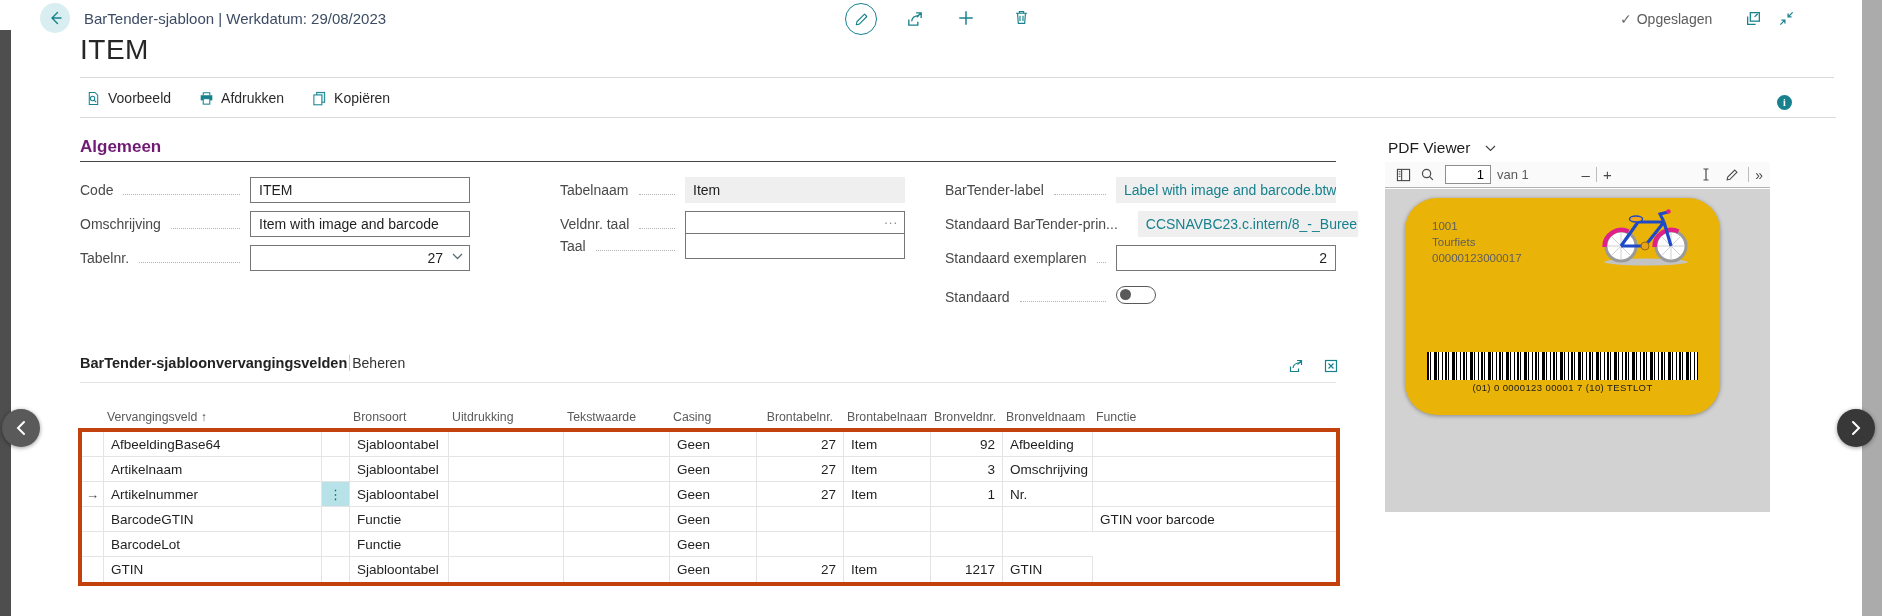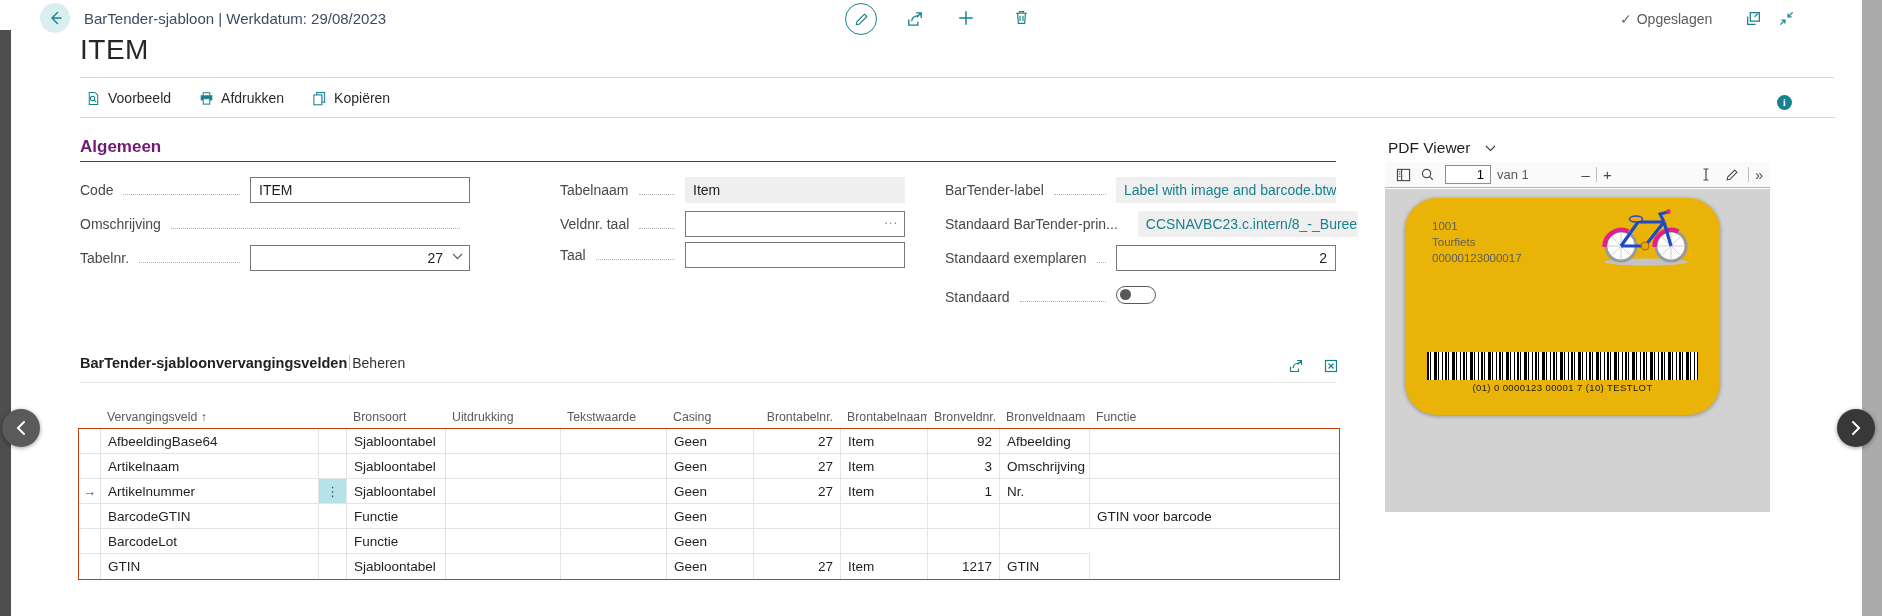--- a/index.html
+++ b/index.html
@@ -53,21 +53,21 @@
   .subform-title{font-size:14.5px;font-weight:700;color:#222;}
   .vsep{width:1px;height:16px;background:#c9c9c9;}
   .manage{font-size:14px;color:#333;cursor:pointer;}
   .subform-icons{left:1286px;top:356px;display:flex;gap:16px;}
   
   .tbl{left:78px;top:407px;width:1262px;}
   .tgrid{display:grid;grid-template-columns:22px 218px 28px 99px 115px 106px 87px 87px 87px 72px 90px 1fr;}
   .thead{height:21px;align-items:end;}
   .th{font-size:12.3px;color:#5a5a5a;padding:0 7px 4px 7px;white-space:nowrap;overflow:hidden;cursor:pointer;}
   .th.r{text-align:right;}
-  .tbody{border:1px solid #c2410c;text-align:right;}
+  .tbody{border:4px solid #c2410c;text-align:right;}
   .trow{height:25px;}
   .td{border-right:1px solid #e4e4e4;border-bottom:1px solid #e4e4e4;font-size:13.5px;color:#1f1f1f;
       display:flex;align-items:center;padding:0 7px;white-space:nowrap;overflow:hidden;cursor:pointer;}
   .trow:last-child .td{border-bottom:none;}
   .td.r{justify-content:flex-end;}
   .td:last-child{border-right:none;}
   .td.sel-arrow{justify-content:center;color:#444;font-size:13px;padding:0;}
   .td.util{justify-content:center;padding:0;}
   .util-btn{width:100%;height:100%;background:#b7e3e8;color:#0f6672;display:flex;align-items:center;
             justify-content:center;font-size:13px;cursor:pointer;}
@@ -209,20 +209,21 @@
   <div class="abs underline-dark" style="top:161px;"></div>
 
   <div class="frow" style="left:80px;top:177px;width:390px;">
     <span class="flabel">Code</span>
     <span class="leader"></span>
     <span class="fwrap"><input class="finput" value="ITEM" style=""></span>
   </div>
   <div class="frow" style="left:80px;top:211px;width:390px;">
     <span class="flabel">Omschrijving</span>
     <span class="leader"></span>
+    <span class="fwrap"><input class="finput" value="Item with image and barcode" style=""></span>
   </div>
   <div class="frow" style="left:80px;top:245px;width:390px;">
     <span class="flabel">Tabelnr.</span>
     <span class="leader"></span>
     <span class="fwrap">
       <input class="finput num" style="padding-right: 26px;" value="27">
       <span class="ddchev">
         <svg width="11" height="7" viewBox="0 0 11 7">
             <path d="M1 1l4.5 4.5L10 1" fill="none" stroke="#5c6f76" stroke-width="1.3"></path>
           </svg>
@@ -236,21 +237,21 @@
     <span class="fbadge">Item</span>
   </div>
   <div class="frow" style="left:560px;top:211px;width:345px;">
     <span class="flabel">Veldnr. taal</span>
     <span class="leader"></span>
     <span class="fwrap">
       <input class="finput" style="padding-right: 26px;" value="">
       <span class="assist">...</span>
     </span>
   </div>
-  <div class="frow" style="left:560px;top:242px;width:345px;justify-content:flex-end;">
+  <div class="frow" style="left:560px;top:233px;width:345px;justify-content:flex-end;">
     <span class="flabel">Taal</span>
     <span class="leader"></span>
     <span class="fwrap"><input class="finput" value="" style=""></span>
   </div>
 
   <div class="frow" style="left:945px;top:177px;width:391px;">
     <span class="flabel">BarTender-label</span>
     <span class="leader"></span>
     <span class="fbadge link">Label with image and barcode.btw</span>
   </div>

